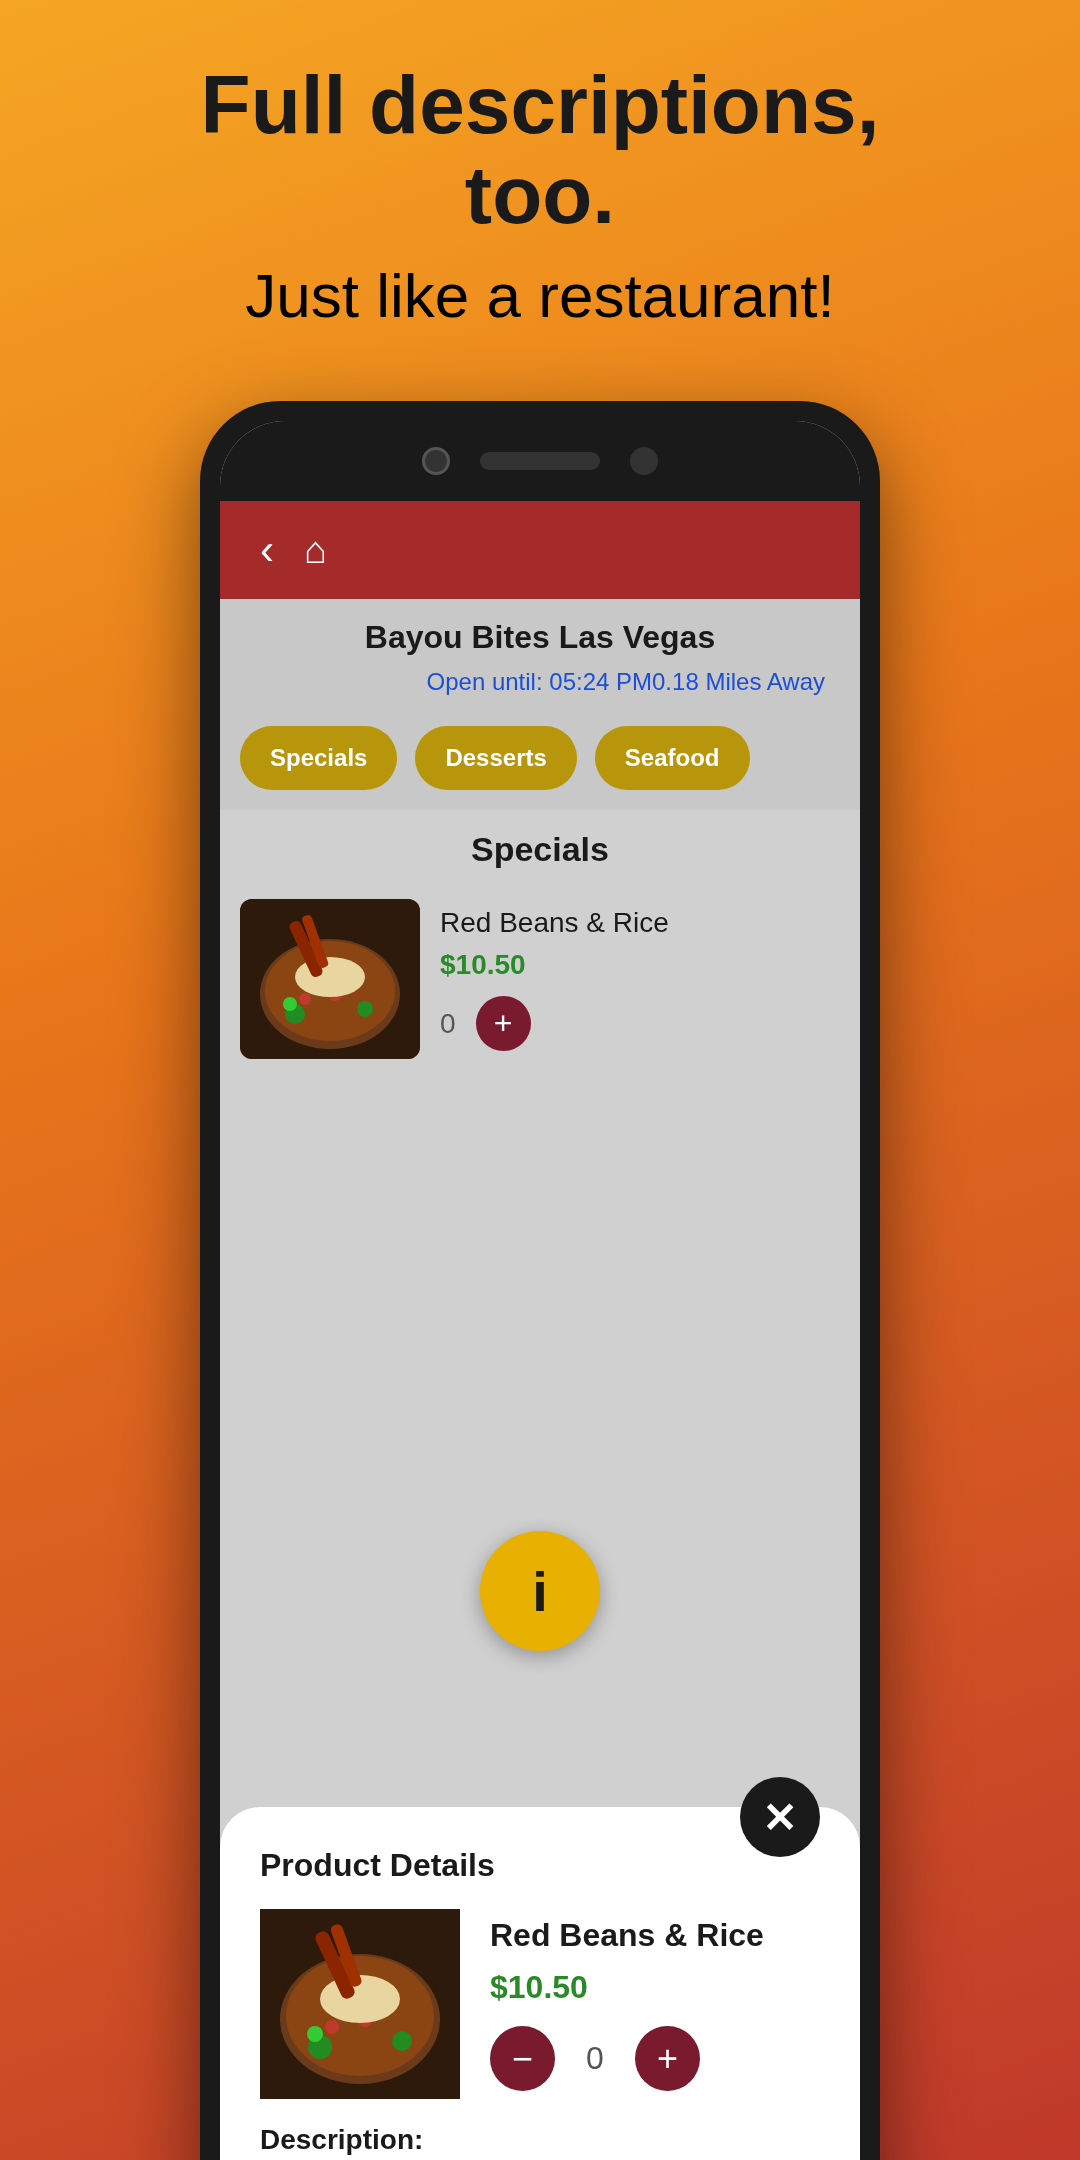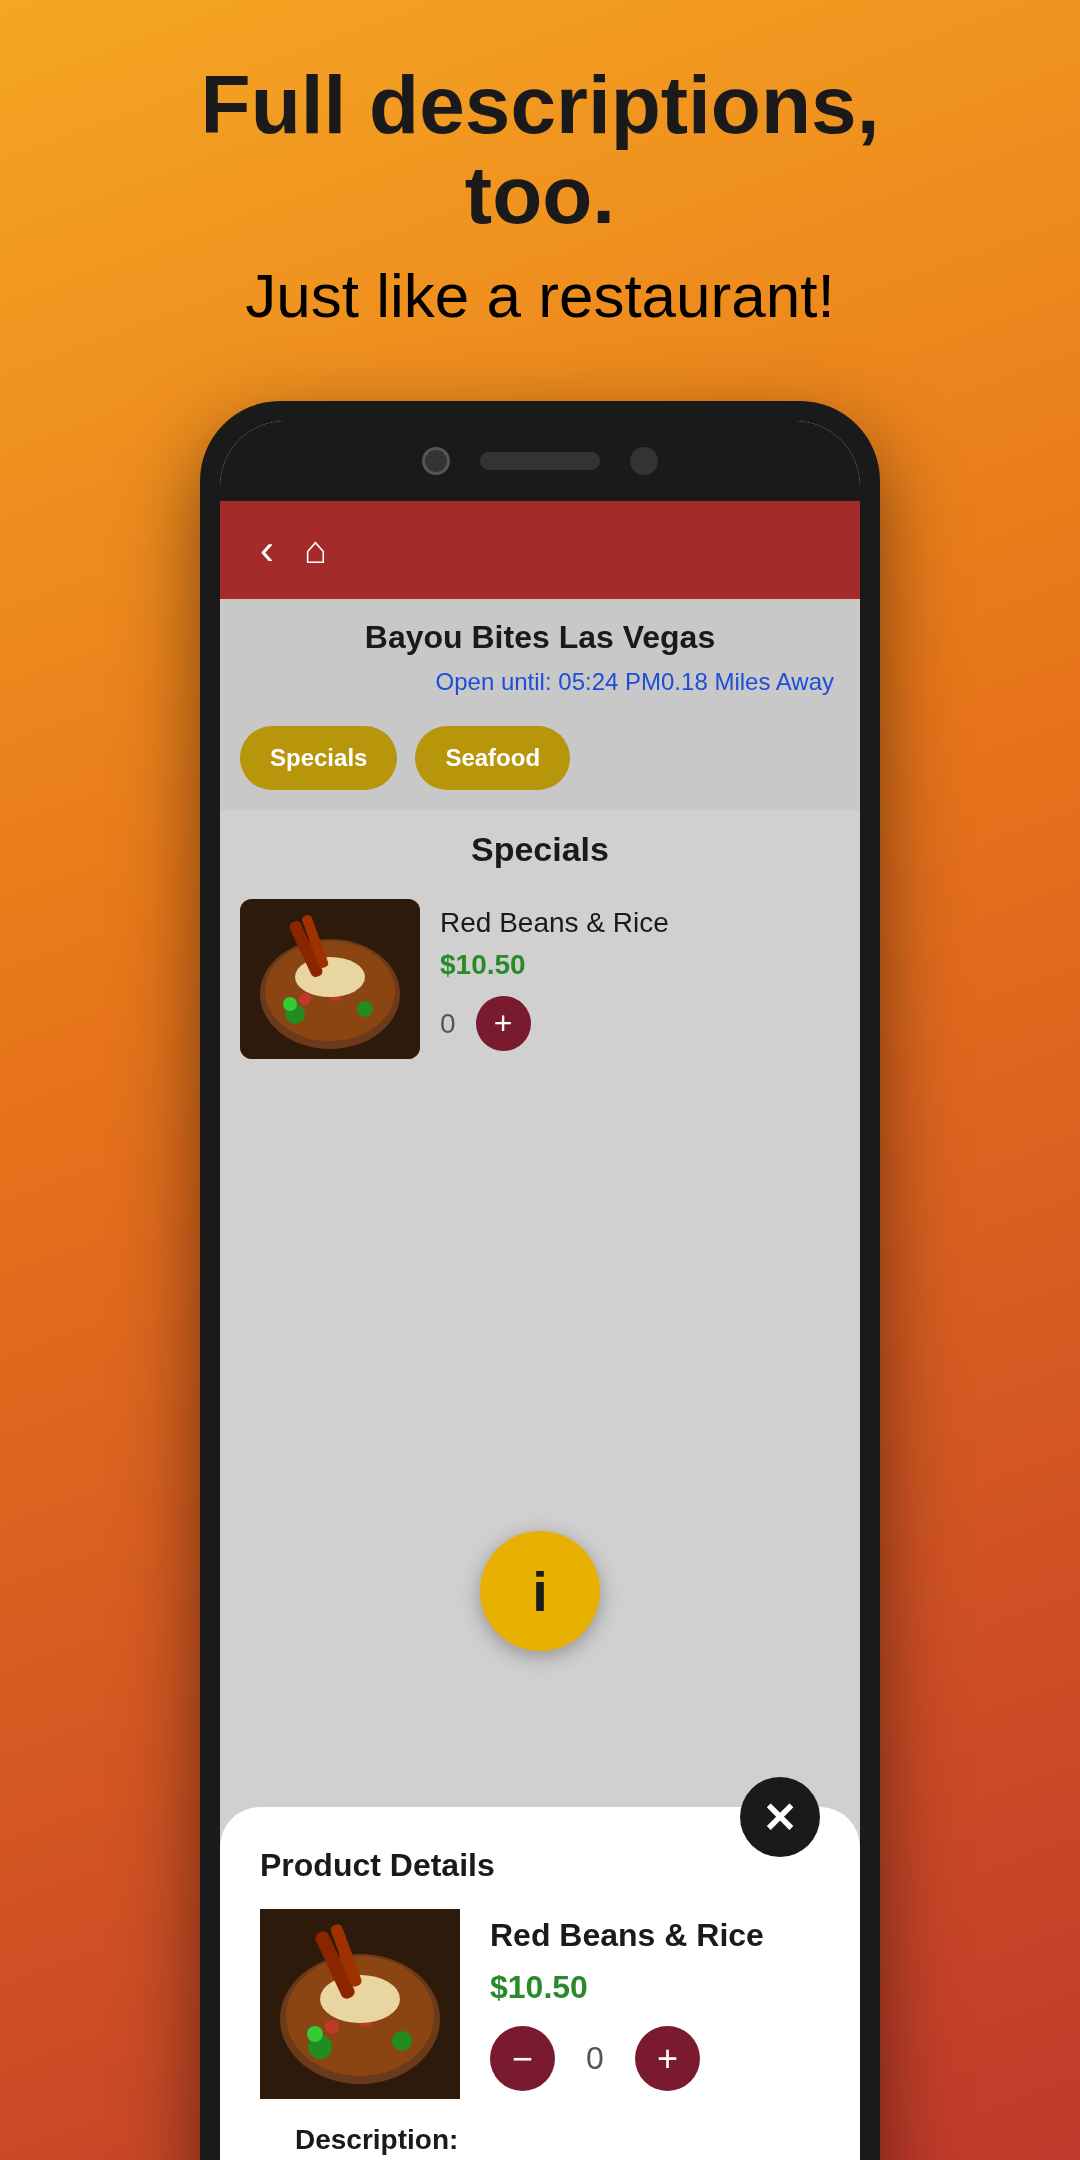--- a/index.html
+++ b/index.html
@@ -107,21 +107,21 @@
     }
 
     .home-icon {
       color: white;
       font-size: 38px;
     }
 
     
     .restaurant-bar {
       background: #c8c8c8;
-      padding: 20px 26px 10px;
+      padding: 20px 35px 10px;
     }
 
     .restaurant-name {
       font-size: 32px;
       font-weight: 700;
       text-align: center;
       color: #1a1a1a;
       margin-bottom: 12px;
     }
 
@@ -357,21 +357,20 @@
       color: #555;
       min-width: 30px;
       text-align: center;
     }
 
     .description-label {
       font-size: 28px;
       font-weight: 800;
       color: #1a1a1a;
       margin-bottom: 15px;
-      margin-left: 35px;
     }
 
     .description-text {
       font-size: 26px;
       color: #333;
       line-height: 1.5;
     }
 
     
     .food-svg {
@@ -405,20 +404,21 @@
       <div class="restaurant-bar">
         <div class="restaurant-name">Bayou Bites Las Vegas</div>
         <div class="restaurant-meta">
           <span>Open until: 05:24 PM</span>
           <span>0.18 Miles Away</span>
         </div>
       </div>
 
       <div class="category-tabs">
         <button class="tab-btn">Specials</button>
+        <button class="tab-btn">Desserts</button>
         <button class="tab-btn">Seafood</button>
       </div>
 
       <div class="menu-content">
         <div class="section-title">Specials</div>
 
         <div class="menu-item-row">
           <div class="food-thumbnail">
             <svg class="food-svg" viewBox="0 0 180 160" xmlns="http://www.w3.org/2000/svg">
               <rect width="180" height="160" fill="#2d1a0a"></rect>

